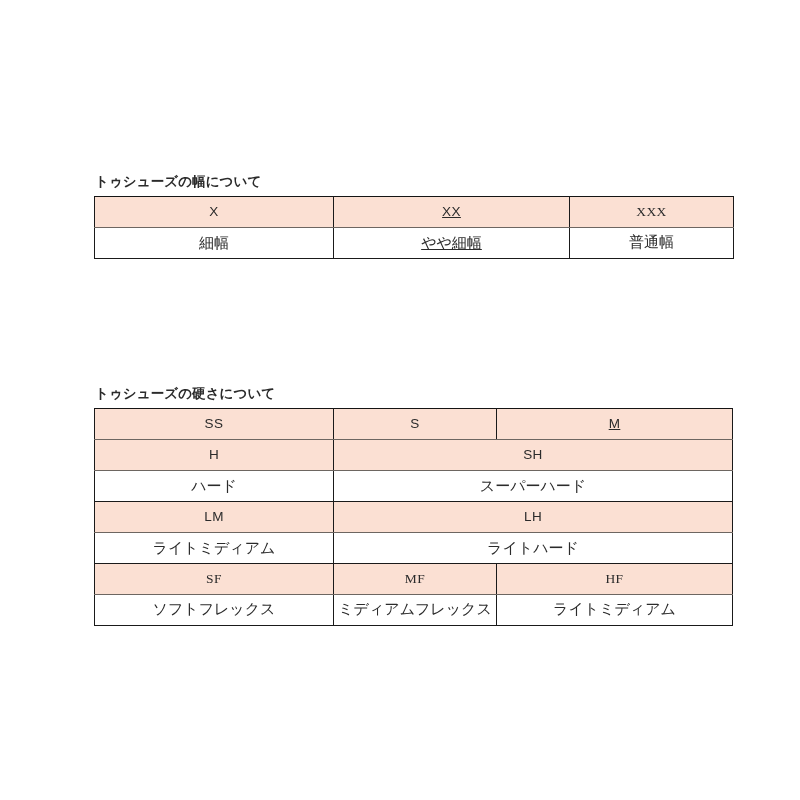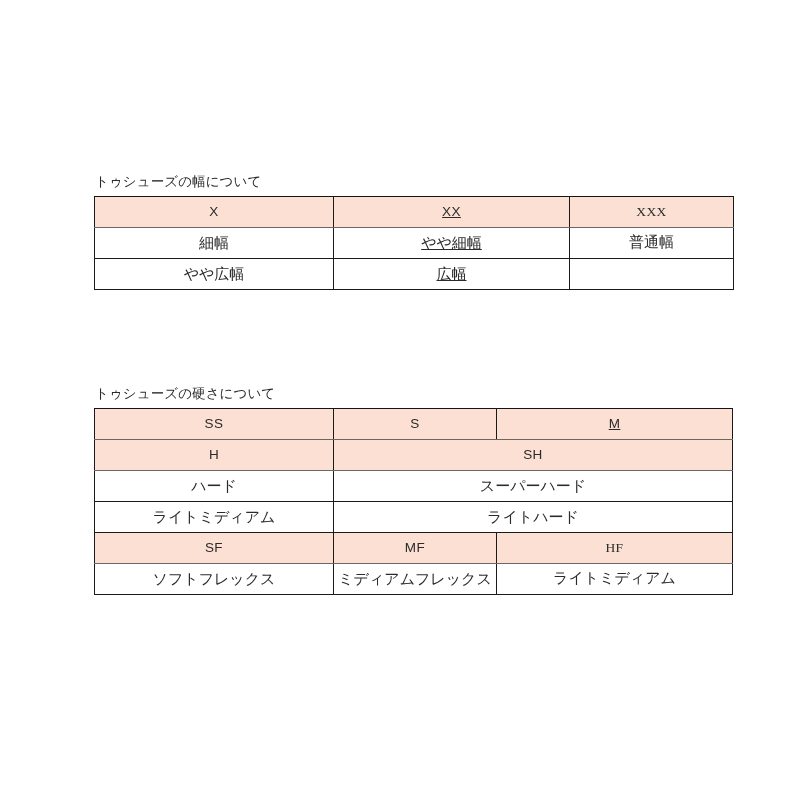--- a/index.html
+++ b/index.html
@@ -33,21 +33,21 @@
   #section-width  { top: 172px; }
   #section-hardness { top: 384px; }
 
   .section-title {
     font-size: 13.5px;
     line-height: 20px;
     color: #2b2b2b;
     letter-spacing: 0.1px;
     white-space: nowrap;
     margin: 0 0 4px 1px;
-    font-weight: 400;
+    font-weight: 700;
   }
 
   
   table.spec {
     border-collapse: collapse;
     table-layout: fixed;
     width: 612px;
     border: 1.6px solid #1a1a1a;
     background: #ffffff;
   }
@@ -79,46 +79,41 @@
     border-top: 1.8px solid #141414;
   }
 
   
   .w-230 { width: 230px; }
   .w-227 { width: 227px; text-decoration: underline; }
   .w-155 { width: 155px; font-family: Liberation Serif, serif; }
   .w-154 { width: 154px; }
   .w-306 { width: 306px; }
   .w-152 { width: 152px; font-family: Liberation Serif, serif; }
-  .w-153 { width: 153px; }
+  .w-153 { width: 153px; font-family: Liberation Serif, serif; }
 </style>
 </head>
 <body>
 
 <div class="page">
 
   <div class="section" id="section-width">
     <div class="section-title">トゥシューズの幅について</div>
 
     <table class="spec">
       <tbody>
         <tr class="code-row group-top">
           <td class="w-230">X</td>
           <td class="w-227">XX</td>
           <td class="w-155">XXX</td>
         </tr>
         <tr class="name-row">
           <td class="w-230">細幅</td>
           <td class="w-227">やや細幅</td>
           <td class="w-155">普通幅</td>
-        </tr>
-        <tr class="name-row">
-          <td class="w-230">やや広幅</td>
-          <td class="w-227">広幅</td>
-          <td class="w-155"></td>
         </tr>
       </tbody>
     </table>
   </div>
 
   <div class="section" id="section-hardness">
     <div class="section-title">トゥシューズの硬さについて</div>
 
     <table class="spec">
       <tbody>
@@ -130,20 +125,24 @@
 
         <tr class="code-row group-top">
           <td class="w-306" colspan="1">H</td>
           <td class="w-306" colspan="2">SH</td>
         </tr>
         <tr class="name-row">
           <td class="w-306" colspan="1">ハード</td>
           <td class="w-306" colspan="2">スーパーハード</td>
         </tr>
 
+        <tr class="code-row group-top">
+          <td class="w-306" colspan="1">LM</td>
+          <td class="w-306" colspan="2">LH</td>
+        </tr>
         <tr class="name-row">
           <td class="w-306" colspan="1">ライトミディアム</td>
           <td class="w-306" colspan="2">ライトハード</td>
         </tr>
 
         <tr class="code-row group-top">
           <td class="w-153">SF</td>
           <td class="w-153">MF</td>
           <td class="w-152">HF</td>
           <td class="w-153">SHF</td>

